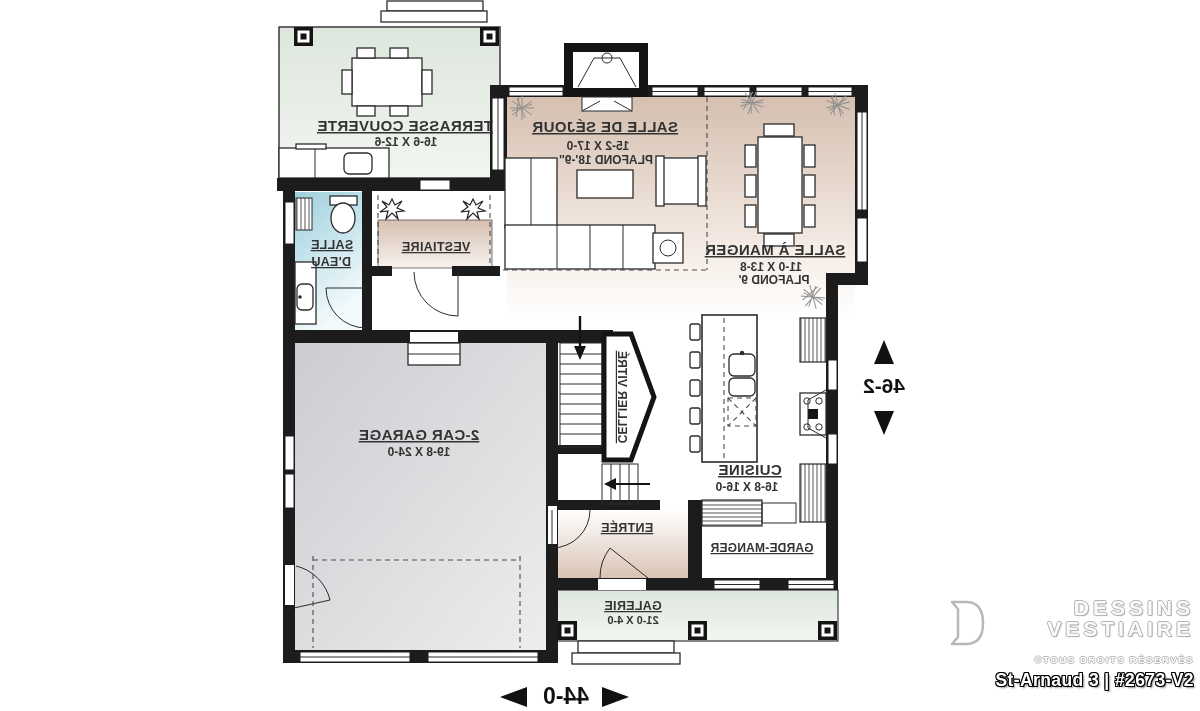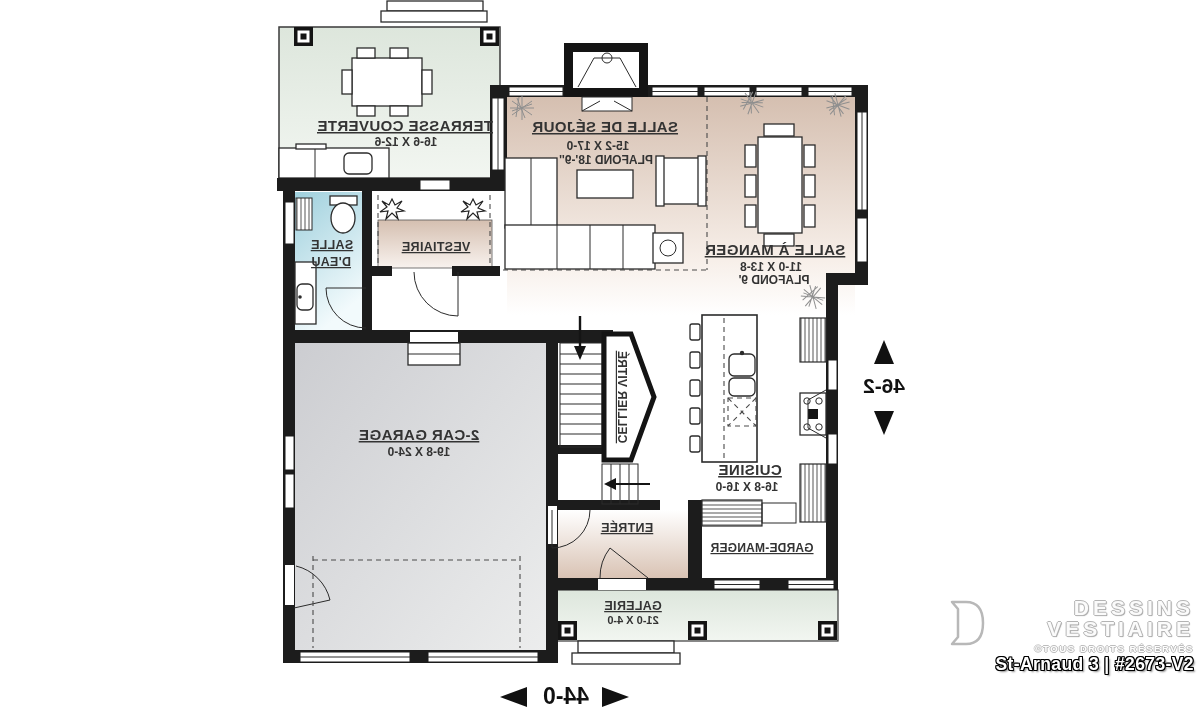--- a/index.html
+++ b/index.html
@@ -19,23 +19,23 @@
   .win{fill:#fff;stroke:#1c1c1c;stroke-width:1;}
   .furn{fill:#fff;stroke:#2b2b2b;stroke-width:1.3;}
   .thin{stroke:#2b2b2b;stroke-width:1;fill:none;}
   .dash{stroke:#4a4a4a;stroke-width:1.1;stroke-dasharray:5 4;fill:none;}
   .arc{stroke:#2b2b2b;stroke-width:1;fill:none;}
   
   .logo{position:absolute;left:942px;top:597px;width:252px;text-align:right;}
   .lrow{display:flex;justify-content:flex-end;align-items:flex-end;gap:7px;}
   .l1{font-size:21px;font-weight:bold;letter-spacing:4px;color:#fbfbfb;line-height:1.02;
       text-shadow:1px 0 0 #b4b4b4,-1px 0 0 #b4b4b4,0 1px 0 #b4b4b4,0 -1px 0 #b4b4b4,1px 1px 1px #9a9a9a;}
-  .lr{font-size:9.5px;font-weight:bold;letter-spacing:1.6px;color:#fdfdfd;margin-top:3px;
+  .lr{font-size:9.5px;font-weight:bold;letter-spacing:1.6px;color:#fdfdfd;margin-top:14px;
       text-shadow:1px 0 0 #bdbdbd,-1px 0 0 #bdbdbd,0 1px 0 #bdbdbd,0 -1px 0 #bdbdbd;}
-  .lplan{font-size:17.5px;font-weight:bold;color:#fff;letter-spacing:.4px;
+  .lplan{font-size:17.5px;font-weight:bold;color:#fff;margin-top:5px;letter-spacing:.4px;
       text-shadow:1px 0 0 #000,-1px 0 0 #000,0 1px 0 #000,0 -1px 0 #000,1px 1px 0 #000,-1px 1px 0 #000,1px -1px 0 #000,-1px -1px 0 #000,2px 2px 2px #888;}
   .dmark{margin-top:2px;}
 </style>
 </head>
 <body>
 
 <div class="stage">
 <svg width="1200" height="711" viewBox="0 0 1200 711">
   <defs>
     <linearGradient id="gBeige" x1="0" y1="0" x2="0" y2="1">

